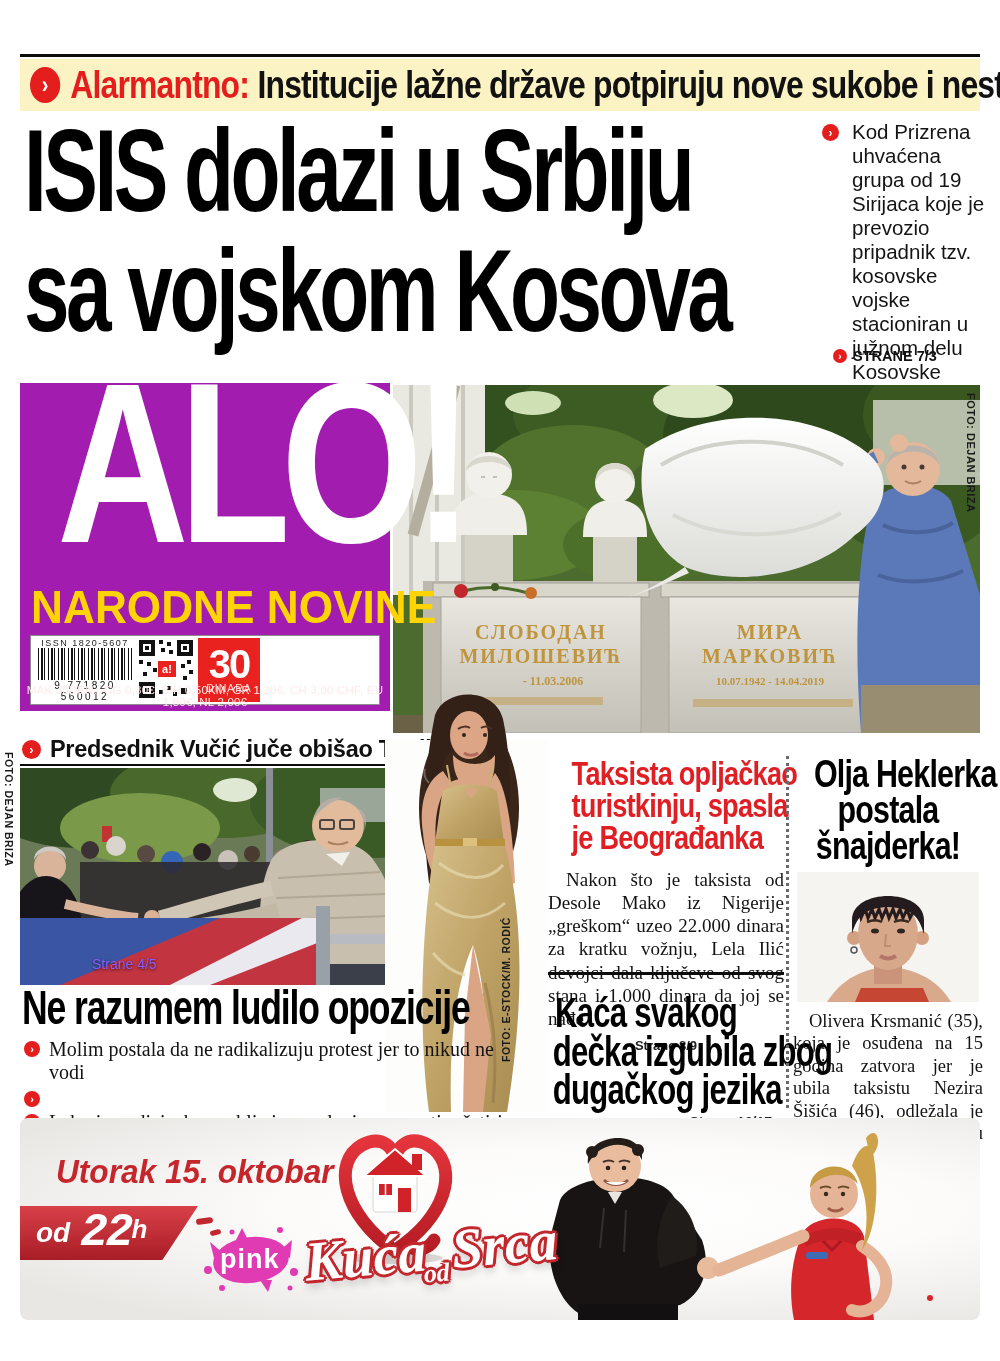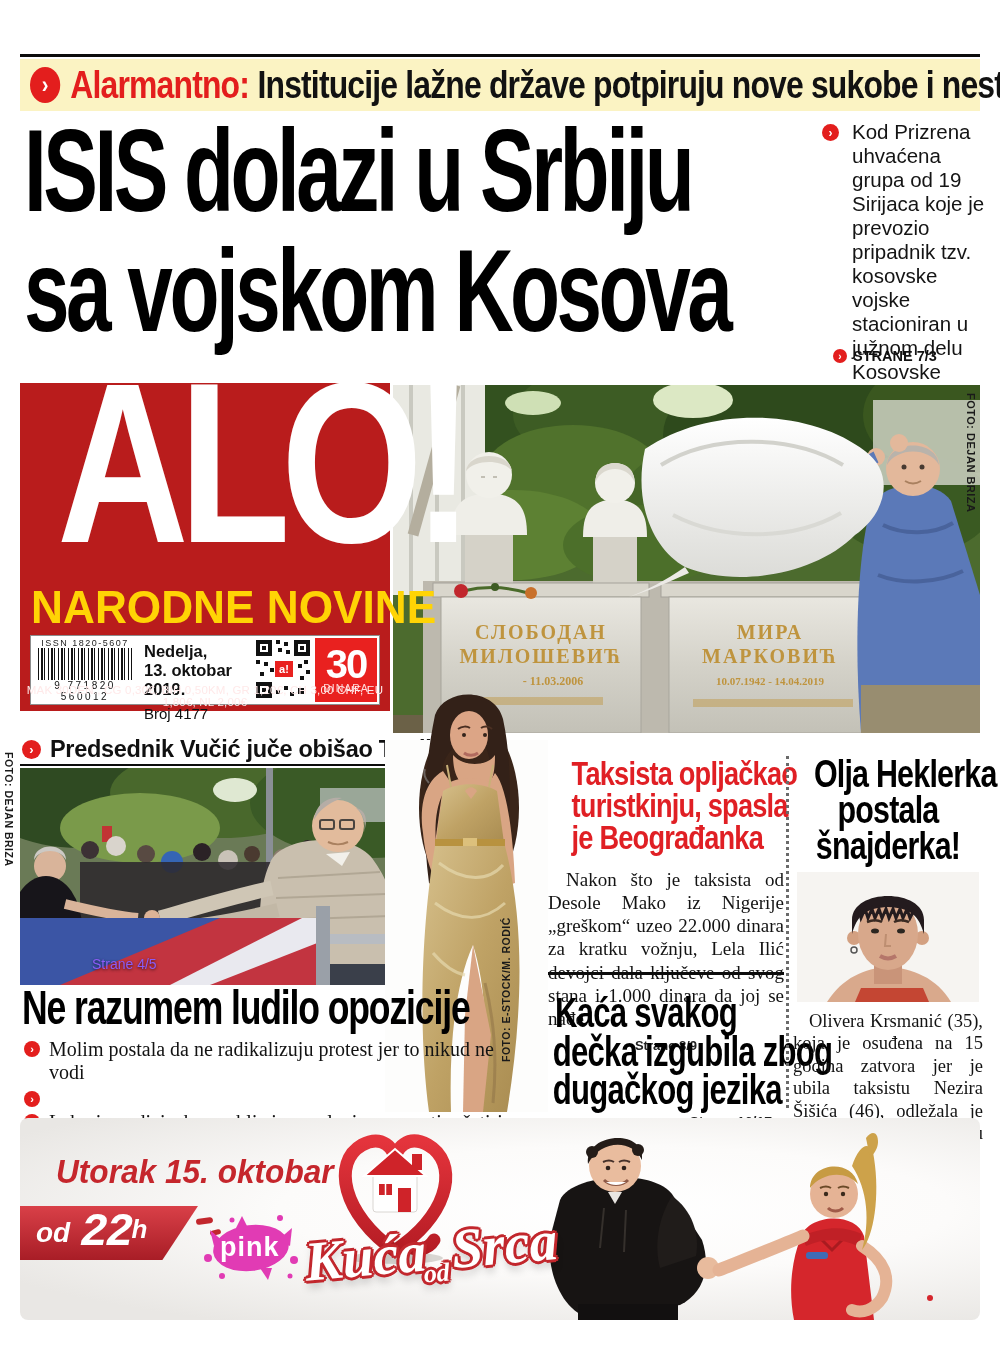--- a/index.html
+++ b/index.html
@@ -22,21 +22,21 @@
   }
   .alert-label{color:#e31e1d;font-weight:bold;font-size:38px;letter-spacing:-1px;margin:0 10px 0 12px;}
   .alert-text{color:#121212;font-weight:bold;font-size:38px;letter-spacing:-1px;}
   
   .mainline{left:24px;color:#000;font-weight:bold;font-size:117px;line-height:1;
     letter-spacing:-5px;transform:scaleX(.70);transform-origin:left top;white-space:nowrap;}
   
   .brief-text{left:852px;top:120px;width:140px;font-size:20.5px;line-height:1.17;color:#141414;}
   .brief-ref{left:833px;top:348px;display:flex;align-items:center;gap:6px;font-size:14.5px;font-weight:bold;color:#111;}
   
-  .masthead{left:20px;top:383px;width:370px;height:328px;background:#b91c1c;}
+  .masthead{left:20px;top:383px;width:370px;height:328px;background:#a21caf;}
   .alo{left:0;top:-34px;width:100%;text-align:center;color:#fff;font-weight:bold;
     font-size:228px;line-height:1;letter-spacing:-12px;transform:scaleX(.80);transform-origin:center top;}
   .tagline{left:0;top:196px;width:100%;text-align:center;color:#ffd405;font-weight:bold;
     font-size:47px;letter-spacing:0px;transform:scaleX(.94);transform-origin:center top;white-space:nowrap;}
   .infobar{left:10px;top:252px;width:350px;height:70px;background:#fff;border:1px solid #8d8d8d;
     box-sizing:border-box;display:flex;align-items:stretch;padding:2px;}
   .bc{width:104px;display:flex;flex-direction:column;justify-content:flex-start;}
   .issn{font-size:9px;letter-spacing:1.5px;text-align:center;color:#222;}
   .bars{height:36px;margin:0 5px;background:repeating-linear-gradient(90deg,#111 0 1px,#fff 1px 3px,#111 3px 5px,#fff 5px 6px,#111 6px 7px,#fff 7px 10px);}
   .digits{font-size:10px;letter-spacing:2.5px;text-align:center;color:#111;}
@@ -80,21 +80,21 @@
     display:flex;align-items:center;padding-left:16px;box-sizing:border-box;color:#fff;font-style:italic;font-weight:bold;}
   .ad-banner .t1{font-size:28px;margin-right:10px;}
   .ad-banner .t2{font-size:46px;letter-spacing:-2px;font-family:Liberation Mono, monospace;}
   .ad-banner .t3{font-size:26px;align-self:flex-start;margin-top:8px;}
   .dash{background:#c2272d;border-radius:3px;}
   .showtitle{left:282px;top:112px;transform:rotate(-5deg);transform-origin:left top;white-space:nowrap;
     font-family:"Liberation Serif",serif;font-style:italic;font-weight:bold;color:#fff;
     text-shadow:-2px -2px 0 #c2272d,2px -2px 0 #c2272d,-2px 2px 0 #c2272d,2px 2px 0 #c2272d,0 -3px 0 #c2272d,0 3px 0 #c2272d,-3px 0 0 #c2272d,3px 0 0 #c2272d,0 7px 9px rgba(0,0,0,.22);}
   .showtitle .big{font-size:56px;}
   .showtitle .small{font-size:26px;position:relative;top:12px;left:-4px;}
-  .pinkwrap{left:182px;top:92px;text-decoration:underline;}
+  .pinkwrap{left:182px;top:104px;text-decoration:underline;}
   .pinktext{position:absolute;left:18px;top:22px;color:#fff;font-weight:bold;font-size:27px;letter-spacing:1px;}
 </style>
 </head>
 <body>
 
 <div class="abs rule" style="left:20px;top:54px;width:960px;height:3px;"></div>
 
 <div class="abs alert-banner">
   <div class="alert-inner">
     <span class="bullet" style="width:36px;height:36px;font-size:24px;">›</span>
@@ -212,25 +212,20 @@
 </div>
 
 <div class="abs masthead">
   <div class="abs alo">ALO!</div>
   <div class="abs tagline">NARODNE NOVINE</div>
   <div class="abs infobar">
     <div class="bc">
       <div class="issn">ISSN 1820-5607</div>
       <div class="bars"></div>
       <div class="digits">9 771820 560012</div>
-    </div>
-    <div class="datecol">
-      <div class="dl1">Nedelja,</div>
-      <div class="dl1">13. oktobar 2019.</div>
-      <div class="dl3">Broj 4177</div>
     </div>
     <svg width="58" height="62" viewBox="0 0 58 62">
       <rect width="58" height="62" fill="#fff"></rect>
       <g fill="#111">
         <rect x="2" y="2" width="16" height="16"></rect>
           <rect x="6" y="6" width="8" height="8" fill="#fff"></rect>
           <rect x="8" y="8" width="4" height="4"></rect>
         <rect x="40" y="2" width="16" height="16"></rect>
           <rect x="44" y="6" width="8" height="8" fill="#fff"></rect>
           <rect x="46" y="8" width="4" height="4"></rect>

